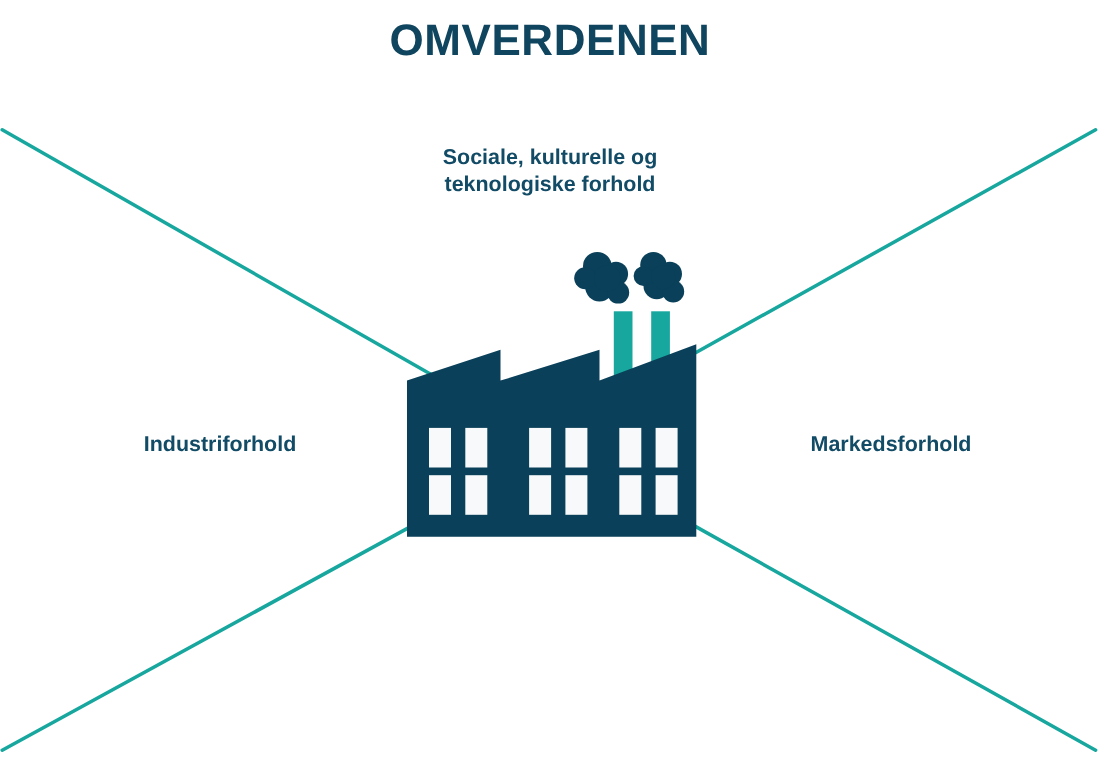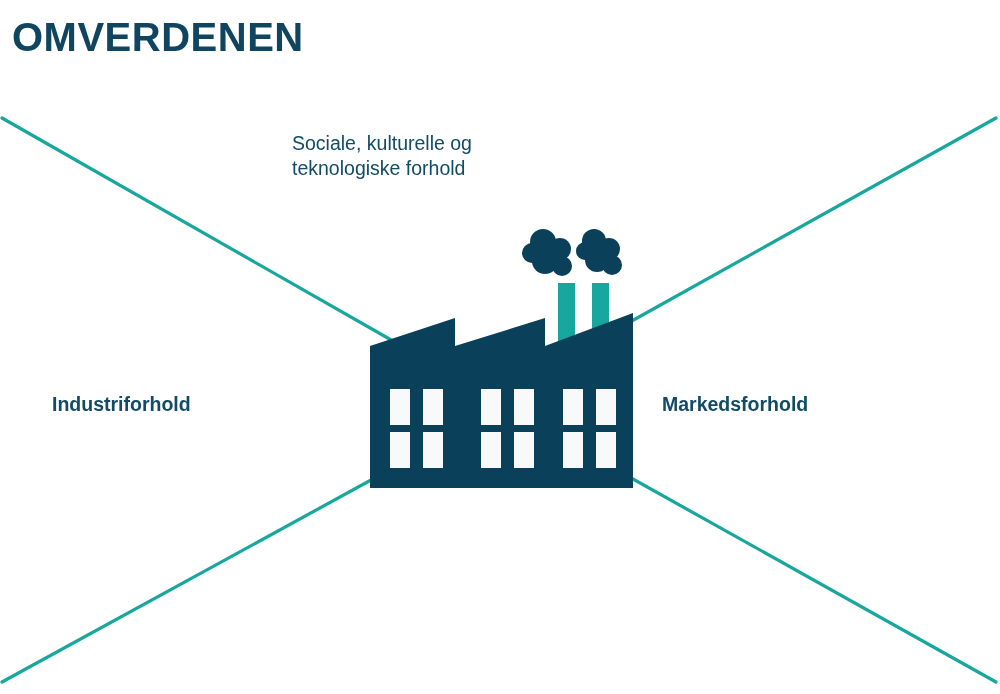--- a/index.html
+++ b/index.html
@@ -23,40 +23,40 @@
     top: 0;
     left: 0;
     width: 1000px;
     height: 694px;
     display: block;
   }
   .label {
     position: absolute;
     color: #124B66;
     font-family: "Liberation Sans", sans-serif;
+    text-align: center;
     white-space: pre-line;
     line-height: 1.28;
     user-select: none;
-    padding-left: 12px;
   }
   #page-title {
     left: 0;
     right: 0;
     top: 12px;
     font-size: 40px;
     font-weight: bold;
     letter-spacing: 0.5px;
     color: #10455F;
   }
   #label-top {
     left: 280px;
     width: 440px;
     top: 131px;
     font-size: 19.5px;
-    font-weight: normal;
+    font-weight: bold;
   }
   #label-left {
     left: 40px;
     width: 320px;
     top: 392px;
     font-size: 19.5px;
     font-weight: bold;
   }
   #label-right {
     left: 650px;

